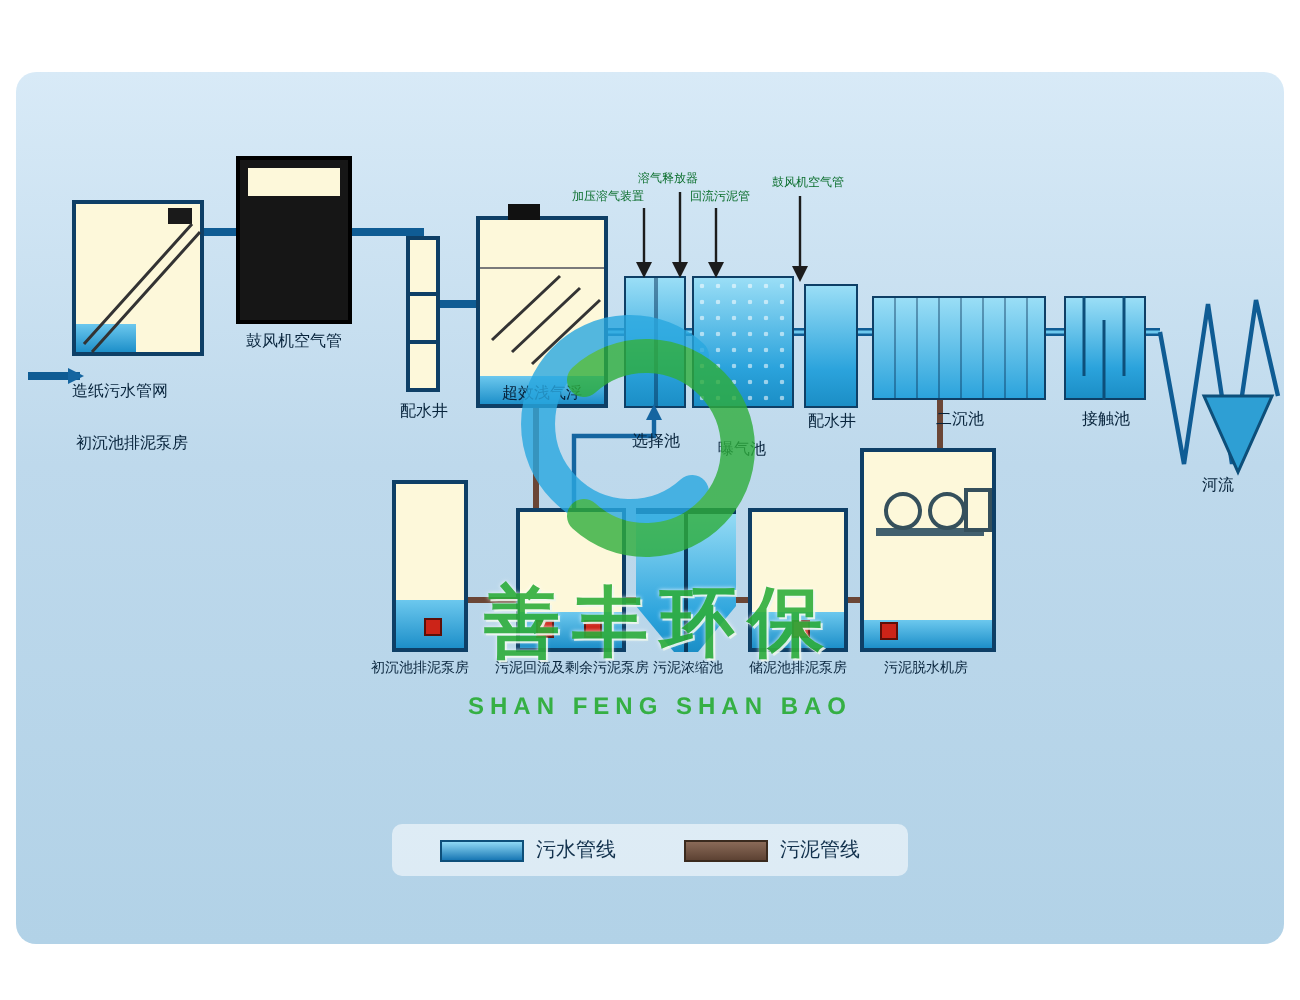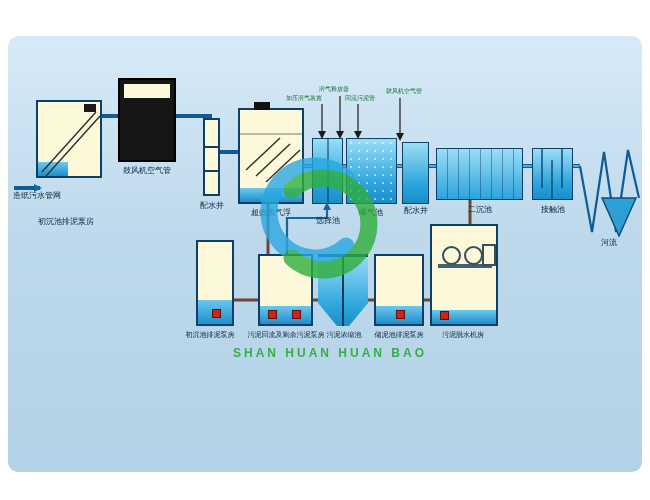--- a/index.html
+++ b/index.html
@@ -143,42 +143,53 @@
       <polygon class="ah" points="336,131 344,131 340,139"></polygon>
       <path class="arrow" d="M358 104 V131"></path>
       <polygon class="ah" points="354,131 362,131 358,139"></polygon>
       <path class="arrow" d="M400 98 V133"></path>
       <polygon class="ah" points="396,133 404,133 400,141"></polygon>
       <polygon points="323,210 331,210 327,202" fill="#1565a0"></polygon>
       <polygon points="34,184 34,192 42,188" fill="#1565a0"></polygon>
     </g>
   </svg>
 
-  <div class="lbl" style="left:5px;top:191px;width:64px">造纸污水管网</div>
+  <div class="lbl" style="left:28px;top:191px;width:64px">造纸污水管网</div>
   <div class="lbl" style="left:24px;top:217px;width:84px">初沉池排泥泵房</div>
   <div class="lbl" style="left:116px;top:166px;width:62px">鼓风机空气管</div>
   <div class="lbl" style="left:193px;top:201px;width:38px">配水井</div>
-  <div class="lbl" style="left:243px;top:208px;width:56px">超效浅气浮</div>
+  <div class="lbl" style="left:243px;top:192px;width:56px">超效浅气浮</div>
   <div class="lbl" style="left:309px;top:216px;width:38px">选择池</div>
-  <div class="lbl" style="left:347px;top:208px;width:48px">曝气池</div>
+  <div class="lbl" style="left:347px;top:220px;width:48px">曝气池</div>
   <div class="lbl" style="left:396px;top:206px;width:40px">配水井</div>
   <div class="lbl" style="left:456px;top:205px;width:48px">二沉池</div>
   <div class="lbl" style="left:531px;top:205px;width:44px">接触池</div>
   <div class="lbl" style="left:592px;top:238px;width:34px">河流</div>
   <div class="lbl sm" style="left:178px;top:331px;width:64px">初沉池排泥泵房</div>
   <div class="lbl sm" style="left:242px;top:331px;width:88px">污泥回流及剩余污泥泵房</div>
   <div class="lbl sm" style="left:320px;top:331px;width:48px">污泥浓缩池</div>
   <div class="lbl sm" style="left:372px;top:331px;width:54px">储泥池排泥泵房</div>
   <div class="lbl sm" style="left:432px;top:331px;width:62px">污泥脱水机房</div>
 
   <div class="ann" style="left:282px;top:94px;width:44px">加压溶气装置</div>
   <div class="ann" style="left:314px;top:85px;width:40px">溶气释放器</div>
   <div class="ann" style="left:342px;top:94px;width:36px">回流污泥管</div>
   <div class="ann" style="left:380px;top:87px;width:48px">鼓风机空气管</div>
 
   <svg class="wm" style="left:248px;top:148px;opacity:.8" width="140" height="140">
     <path d="M98 30 A46 46 0 1 0 98 98" stroke="#29a8e0" stroke-width="17" fill="none" stroke-linecap="round"></path>
     <path d="M44 110 A46 46 0 1 0 44 42" stroke="#2fae3c" stroke-width="17" fill="none" stroke-linecap="round"></path>
   </svg>
-  <div class="wm wm-en">SHAN HUAN HUAN BAO</div>
+  <div class="wm wm-cn">善丰环保</div>
+  <div class="wm wm-en">SHAN FENG SHAN BAO</div>
 
+  <div class="legend">
+    <div class="leg-item">
+      <span class="leg-bar sew"></span>
+      <span>污水管线</span>
+    </div>
+    <div class="leg-item">
+      <span class="leg-bar slu"></span>
+      <span>污泥管线</span>
+    </div>
+  </div>
 
 </div>
 
 </body></html>

